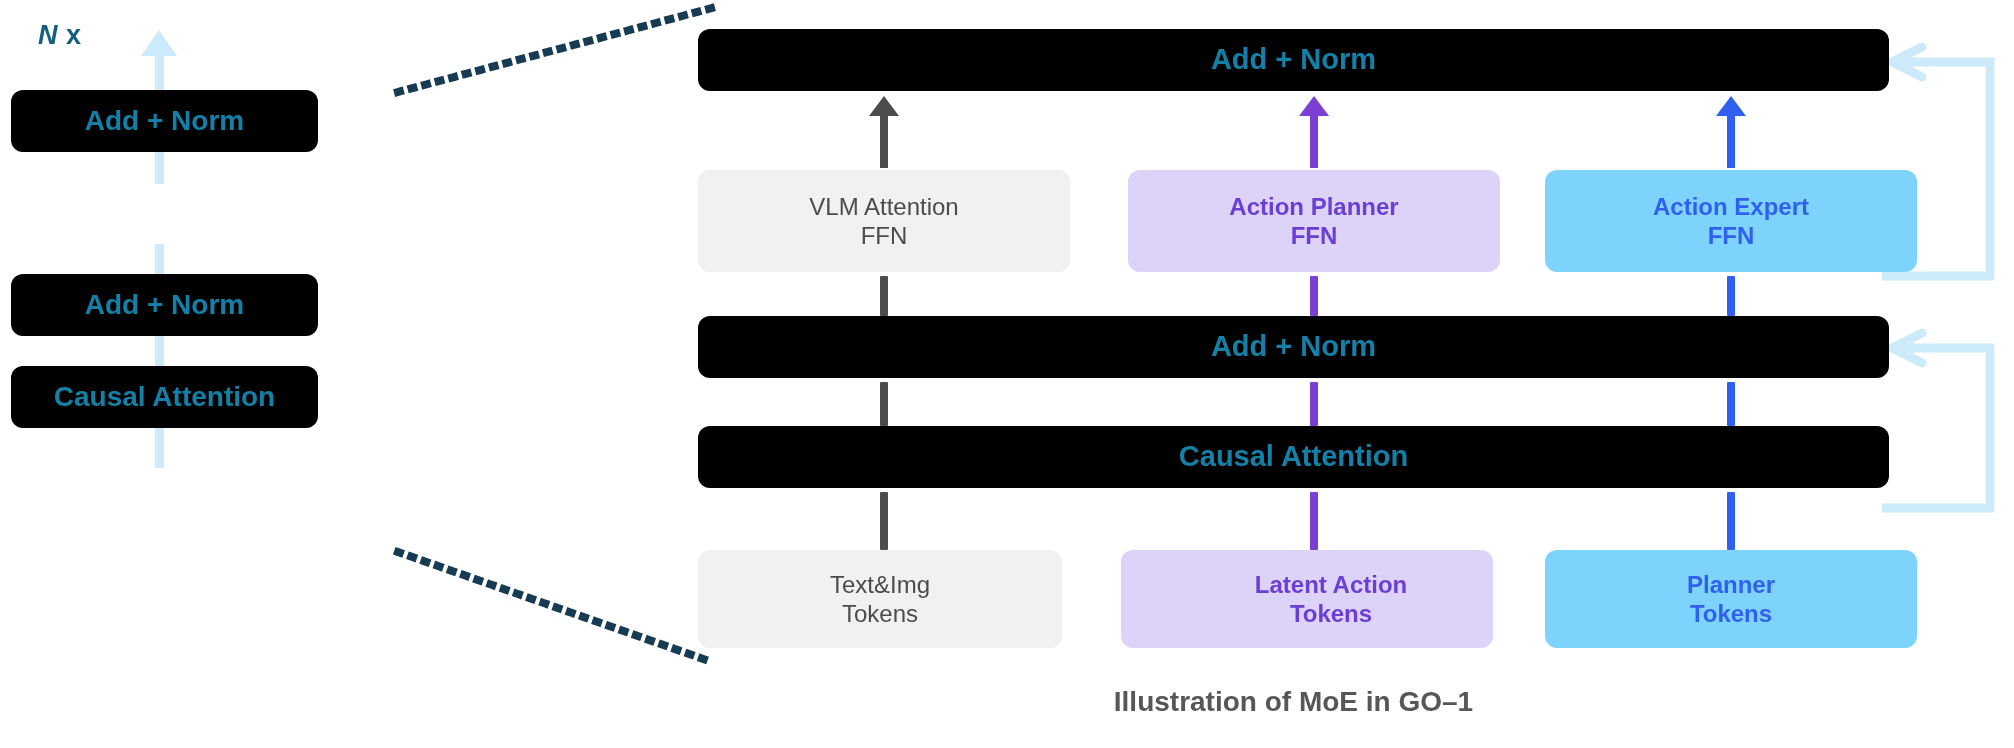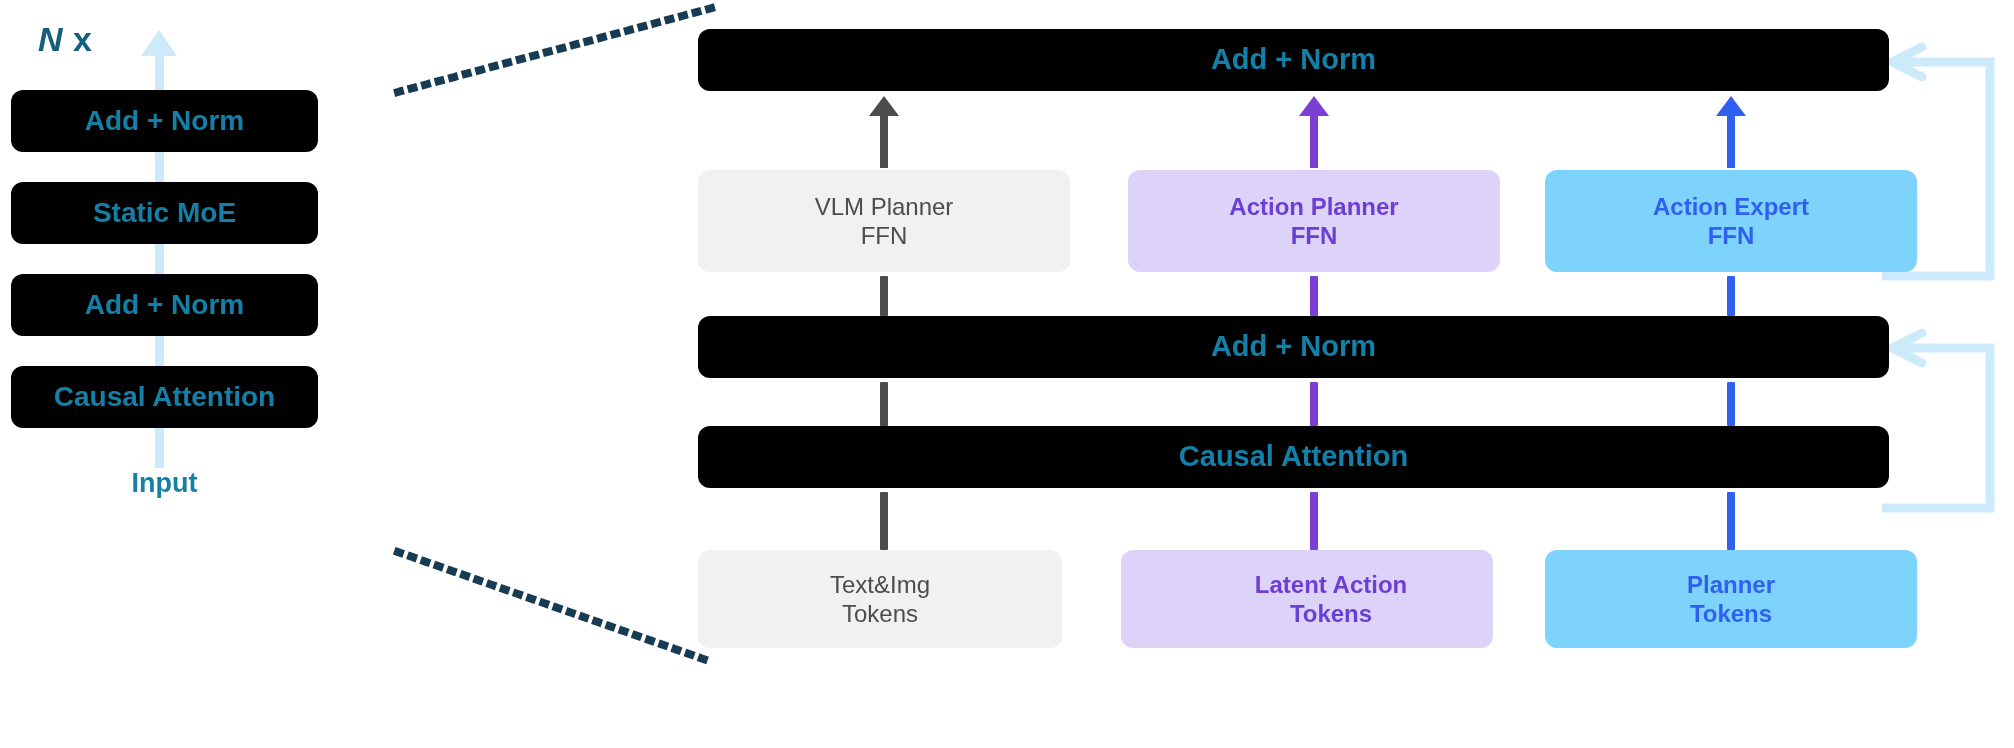--- a/index.html
+++ b/index.html
@@ -78,21 +78,21 @@
     width: 0; height: 0;
     border-left: 18px solid transparent;
     border-right: 18px solid transparent;
     border-bottom: 26px solid #cdeafb;
   }
 
   #nx-label {
     position: absolute;
     left: 38px;
     top: 20px;
-    font-size: 34px;
+    font-size: 27px;
     font-weight: 700;
     color: #12607e;
     letter-spacing: .5px;
   }
   #nx-label i { font-style: italic; }
 
   #input-label {
     position: absolute;
     left: 11px;
     top: 468px;
@@ -178,30 +178,28 @@
 <div id="stage">
 
   <div id="nx-label"><i>N</i><span> x</span></div>
 
   <div id="l-arrow-head"></div>
   <div id="l-arrow-up"></div>
 
   <div class="box cyan left-box" id="l-addnorm-top">Add + Norm</div>
   <div class="l-conn" id="l-conn-a"></div>
 
-  <div class="box cyan left-box" id="l-staticmoe">Static MoE</div>
   <div class="l-conn" id="l-conn-b"></div>
 
   <div class="box cyan left-box" id="l-addnorm-bot">Add + Norm</div>
   <div class="l-conn" id="l-conn-c"></div>
 
   <div class="box cyan left-box" id="l-causalattn">Causal Attention</div>
   <div class="l-conn" id="l-conn-d"></div>
 
-  <div id="input-label">Input</div>
 
   <svg class="dotline" style="left:390px; top:0px;" width="330" height="110" viewBox="0 0 330 110">
     <line x1="8" y1="92" x2="322" y2="8" stroke="#173b52" stroke-width="8" stroke-linecap="square" stroke-dasharray="2 12"></line>
   </svg>
 
   <svg class="dotline" style="left:390px; top:540px;" width="330" height="130" viewBox="0 0 330 130">
     <line x1="8" y1="12" x2="322" y2="122" stroke="#173b52" stroke-width="8" stroke-linecap="square" stroke-dasharray="2 12"></line>
   </svg>
 
   <svg class="skip" style="left:1880px; top:40px;" width="134" height="246" viewBox="0 0 134 246">
@@ -224,21 +222,21 @@
   </div>
   <div class="varrow c-purple" style="left:1310px; top:96px; height:72px;">
     <div class="head"></div>
     <div class="shaft"></div>
   </div>
   <div class="varrow c-blue" style="left:1727px; top:96px; height:72px;">
     <div class="head"></div>
     <div class="shaft"></div>
   </div>
 
-  <div class="box grey ffn-box" id="ffn-vlm">VLM Planner
+  <div class="box grey ffn-box" id="ffn-vlm">VLM Attention
 FFN</div>
   <div class="box purple ffn-box" id="ffn-latent">Action Planner
 FFN</div>
   <div class="box blue ffn-box" id="ffn-action">Action Expert
 FFN</div>
 
   <div class="vconn c-grey" style="left:880px;  top:276px; height:40px;"></div>
   <div class="vconn c-purple" style="left:1310px; top:276px; height:40px;"></div>
   <div class="vconn c-blue" style="left:1727px; top:276px; height:40px;"></div>
 
@@ -254,14 +252,15 @@
   <div class="vconn c-purple" style="left:1310px; top:492px; height:58px;"></div>
   <div class="vconn c-blue" style="left:1727px; top:492px; height:58px;"></div>
 
   <div class="box grey tok-box" id="tok-textimg">Text&amp;Img
 Tokens</div>
   <div class="box purple tok-box" id="tok-latent">Latent Action
 Tokens</div>
   <div class="box blue tok-box" id="tok-action">Planner
 Tokens</div>
 
+  <div id="caption">Illustration of MoE in GO–1</div>
 
 </div>
 
 </body></html>

